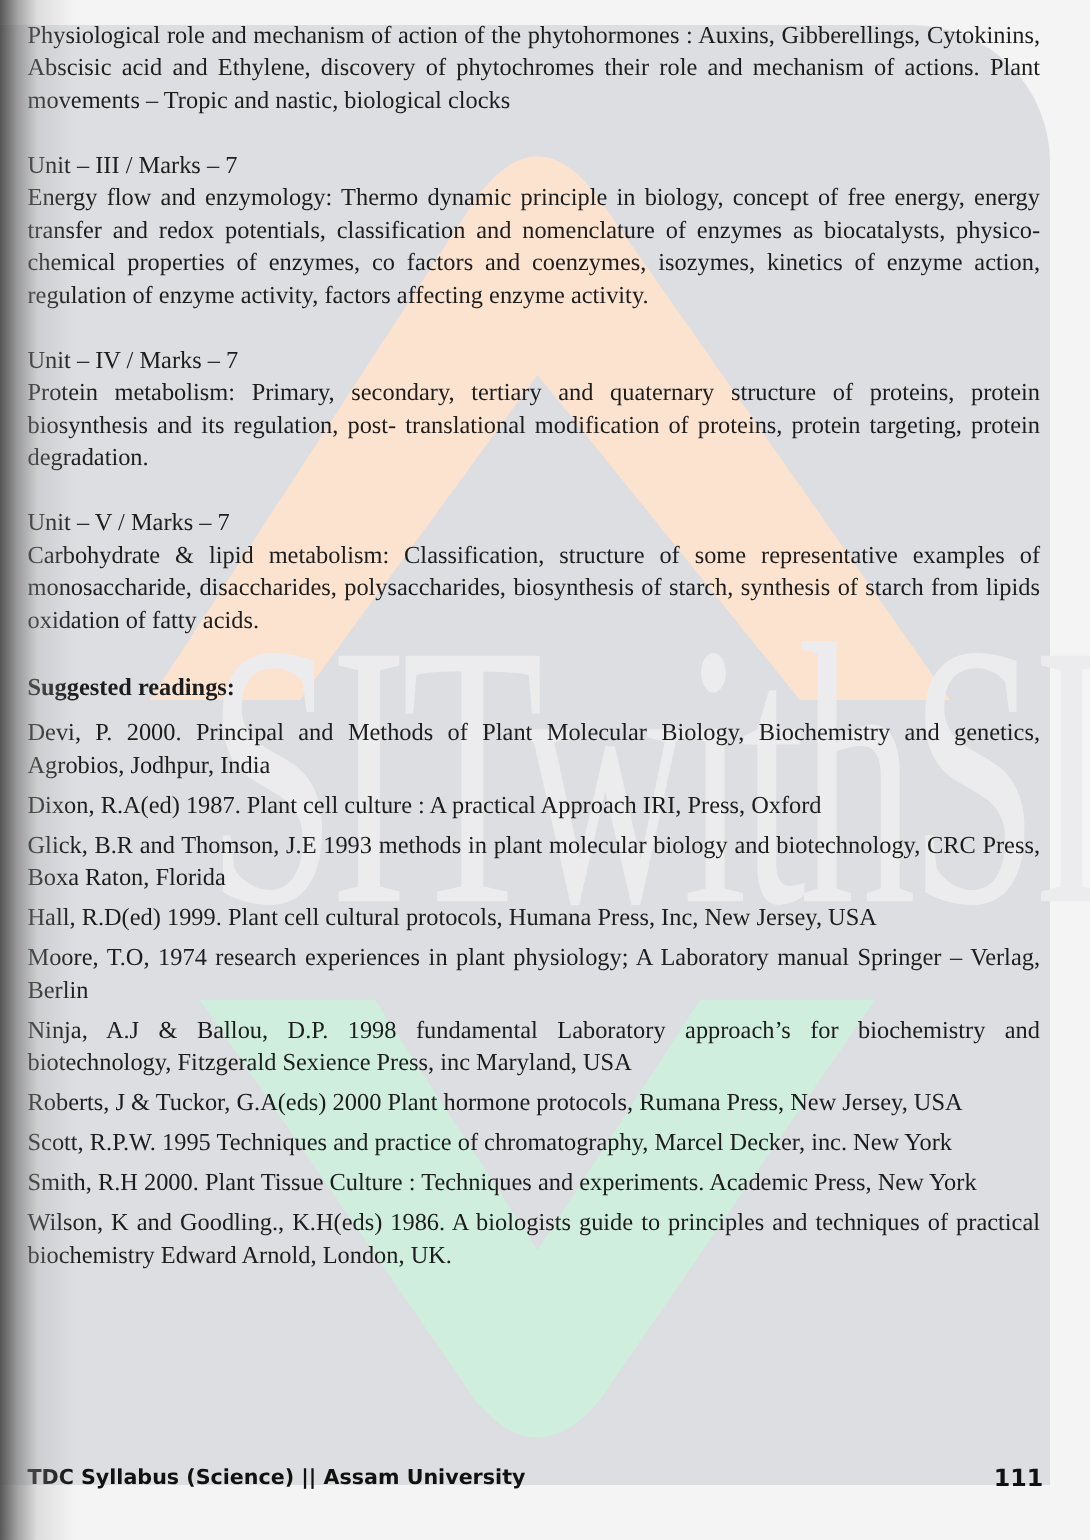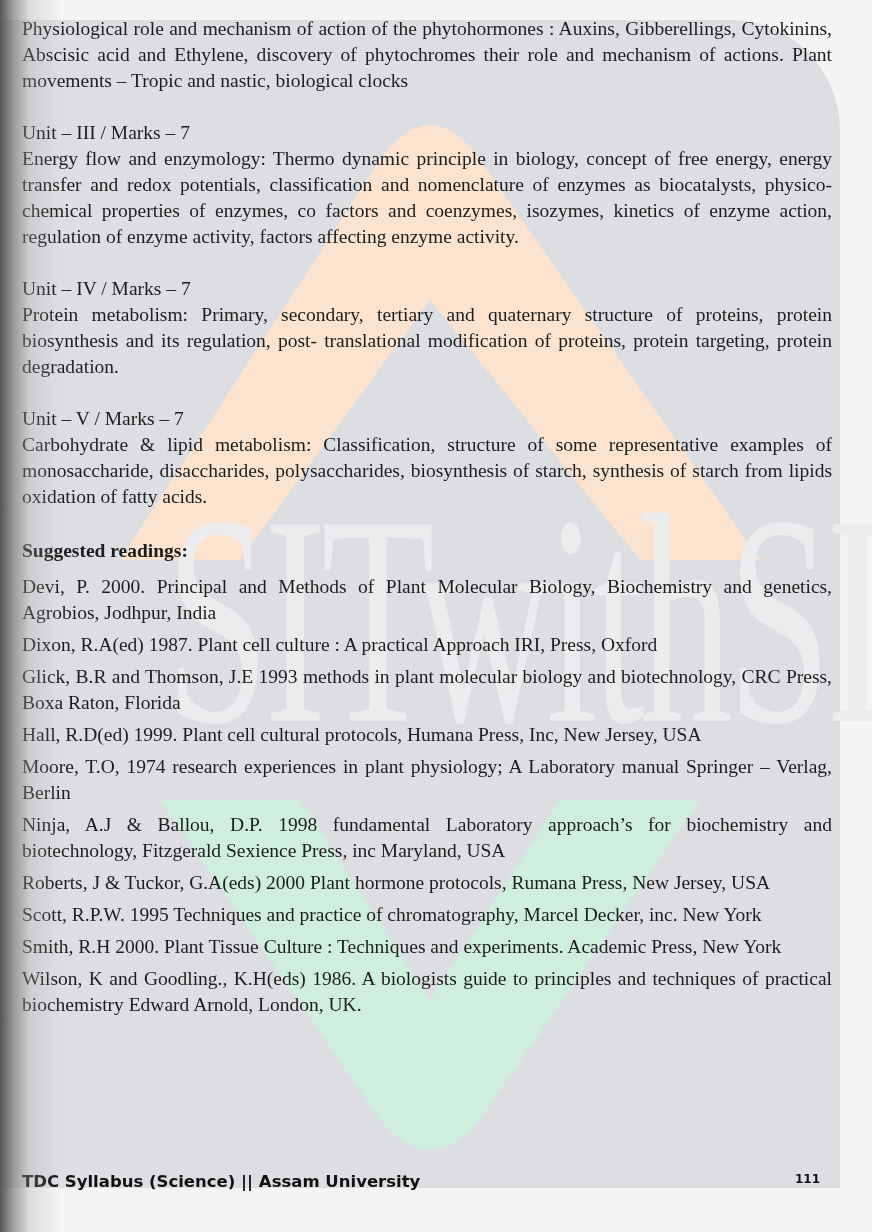--- a/index.html
+++ b/index.html
@@ -32,21 +32,21 @@
     .para.justify-last { text-align-last: left; }
     .unit-heading { font-size: 19.5px; line-height: 26px; margin: 0; }
     .heading-bold { font-weight: bold; font-size: 19.5px; margin: 0; }
     .ref { font-size: 19.5px; line-height: 26px; margin: 0; text-align: justify; text-align-last: left; }
     .footer-left {
       position: absolute; left: 22px; top: 1172px;
       font-family: "DejaVu Sans", sans-serif; font-weight: bold; font-size: 16.5px; color: #111;
     }
     .footer-right {
       position: absolute; left: 795px; top: 1172px;
-      font-family: "DejaVu Sans", sans-serif; font-weight: bold; font-size: 12px; color: #111;
+      font-family: "DejaVu Sans", sans-serif; font-weight: bold; font-size: 19px; color: #111;
     }
   </style>
 </head>
 <body>
 
 <div class="wm-panel"></div>
 
 <svg class="wm-svg" viewBox="0 0 872 1232">
 
   <path d="M120 560 L380 160 Q430 90 480 160 L760 560 L640 560 L430 300 L240 560 Z" fill="#fde3cf" opacity="0.95"></path>

